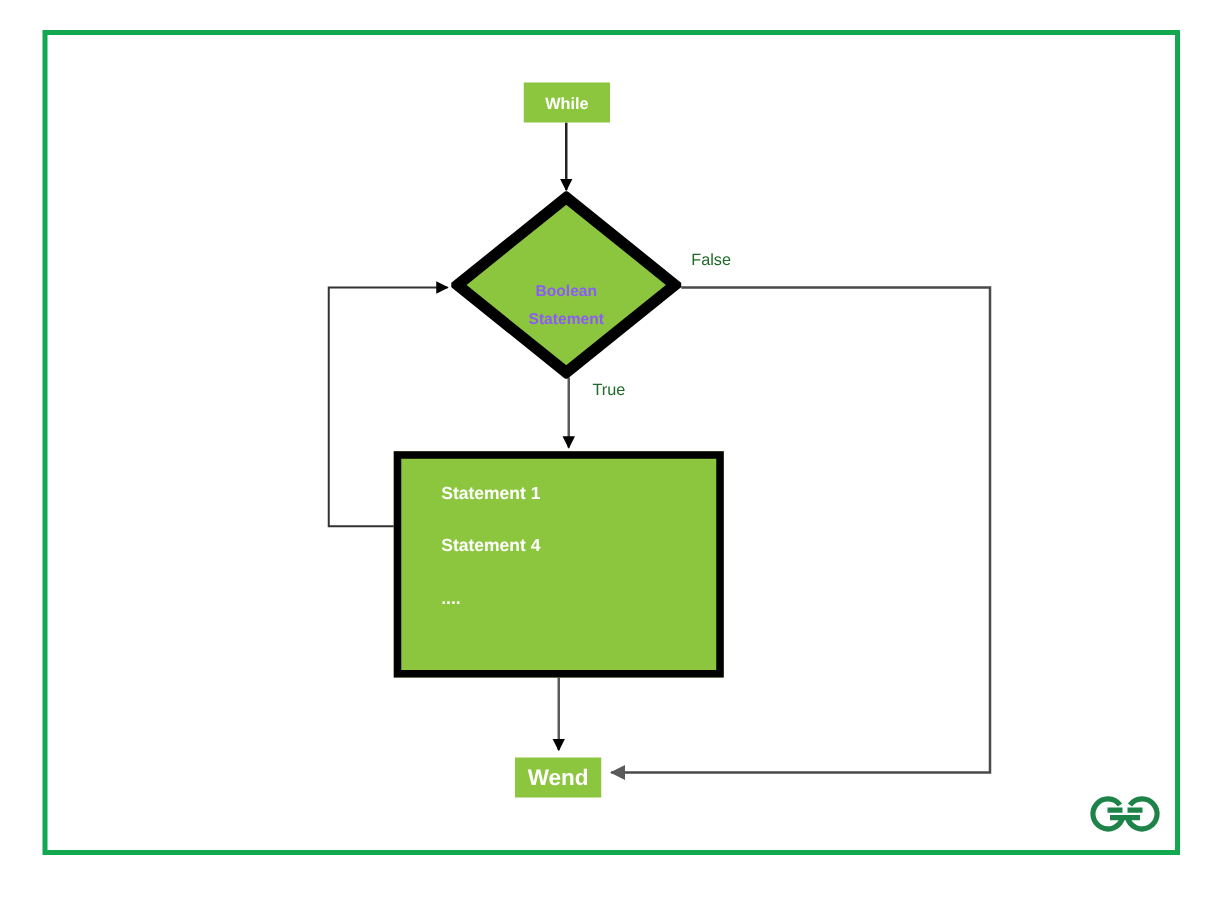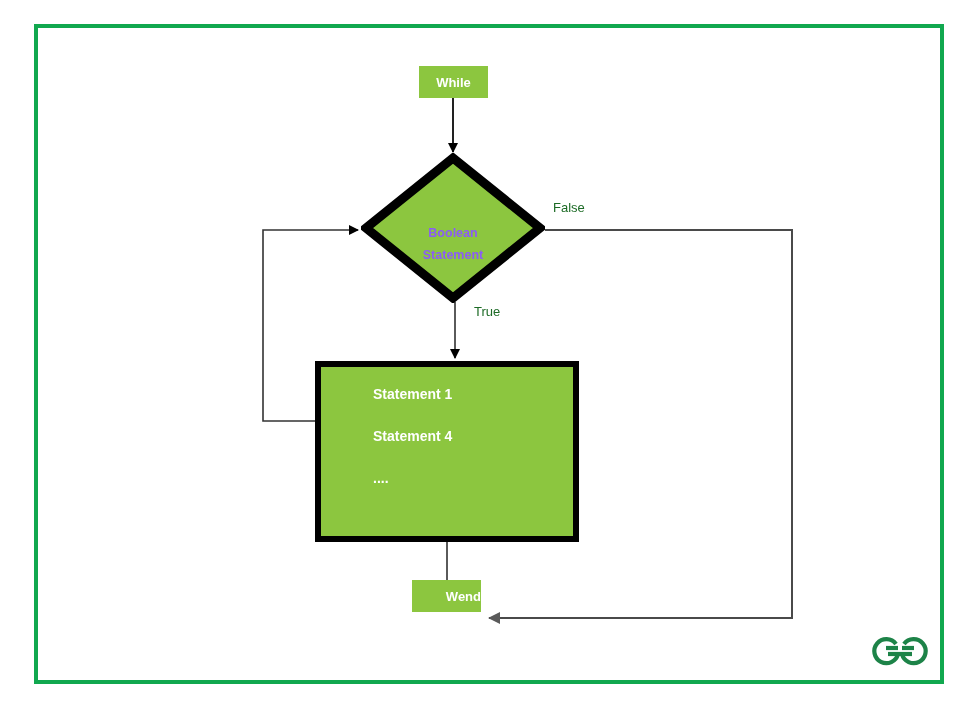--- a/index.html
+++ b/index.html
@@ -51,25 +51,24 @@
   }
   .node-while {
     left: 419px;
     top: 66px;
     width: 69px;
     height: 32px;
     font-size: 13px;
   }
   .node-wend {
     left: 412px;
-    top: 580px;
+    top: 606px;
     width: 69px;
     height: 32px;
-    font-size: 13px;
-    justify-content: flex-end;
+    font-size: 18px;
   }
   .diamond-wrap {
     position: absolute;
     left: 361px;
     top: 153px;
     width: 184px;
     height: 150px;
   }
   .diamond-label {
     position: absolute;
@@ -88,21 +87,21 @@
   }
   .stmt-box {
     position: absolute;
     left: 315px;
     top: 361px;
     width: 264px;
     height: 181px;
     background: #8cc63f;
     border: 6px solid #000000;
     box-sizing: border-box;
-    padding: 18px 0 0 52px;
+    padding: 18px 0 0 32px;
   }
   .stmt-line {
     color: #ffffff;
     font-weight: bold;
     font-size: 14px;
     height: 42px;
     line-height: 18px;
   }
   .edge-label {
     position: absolute;

